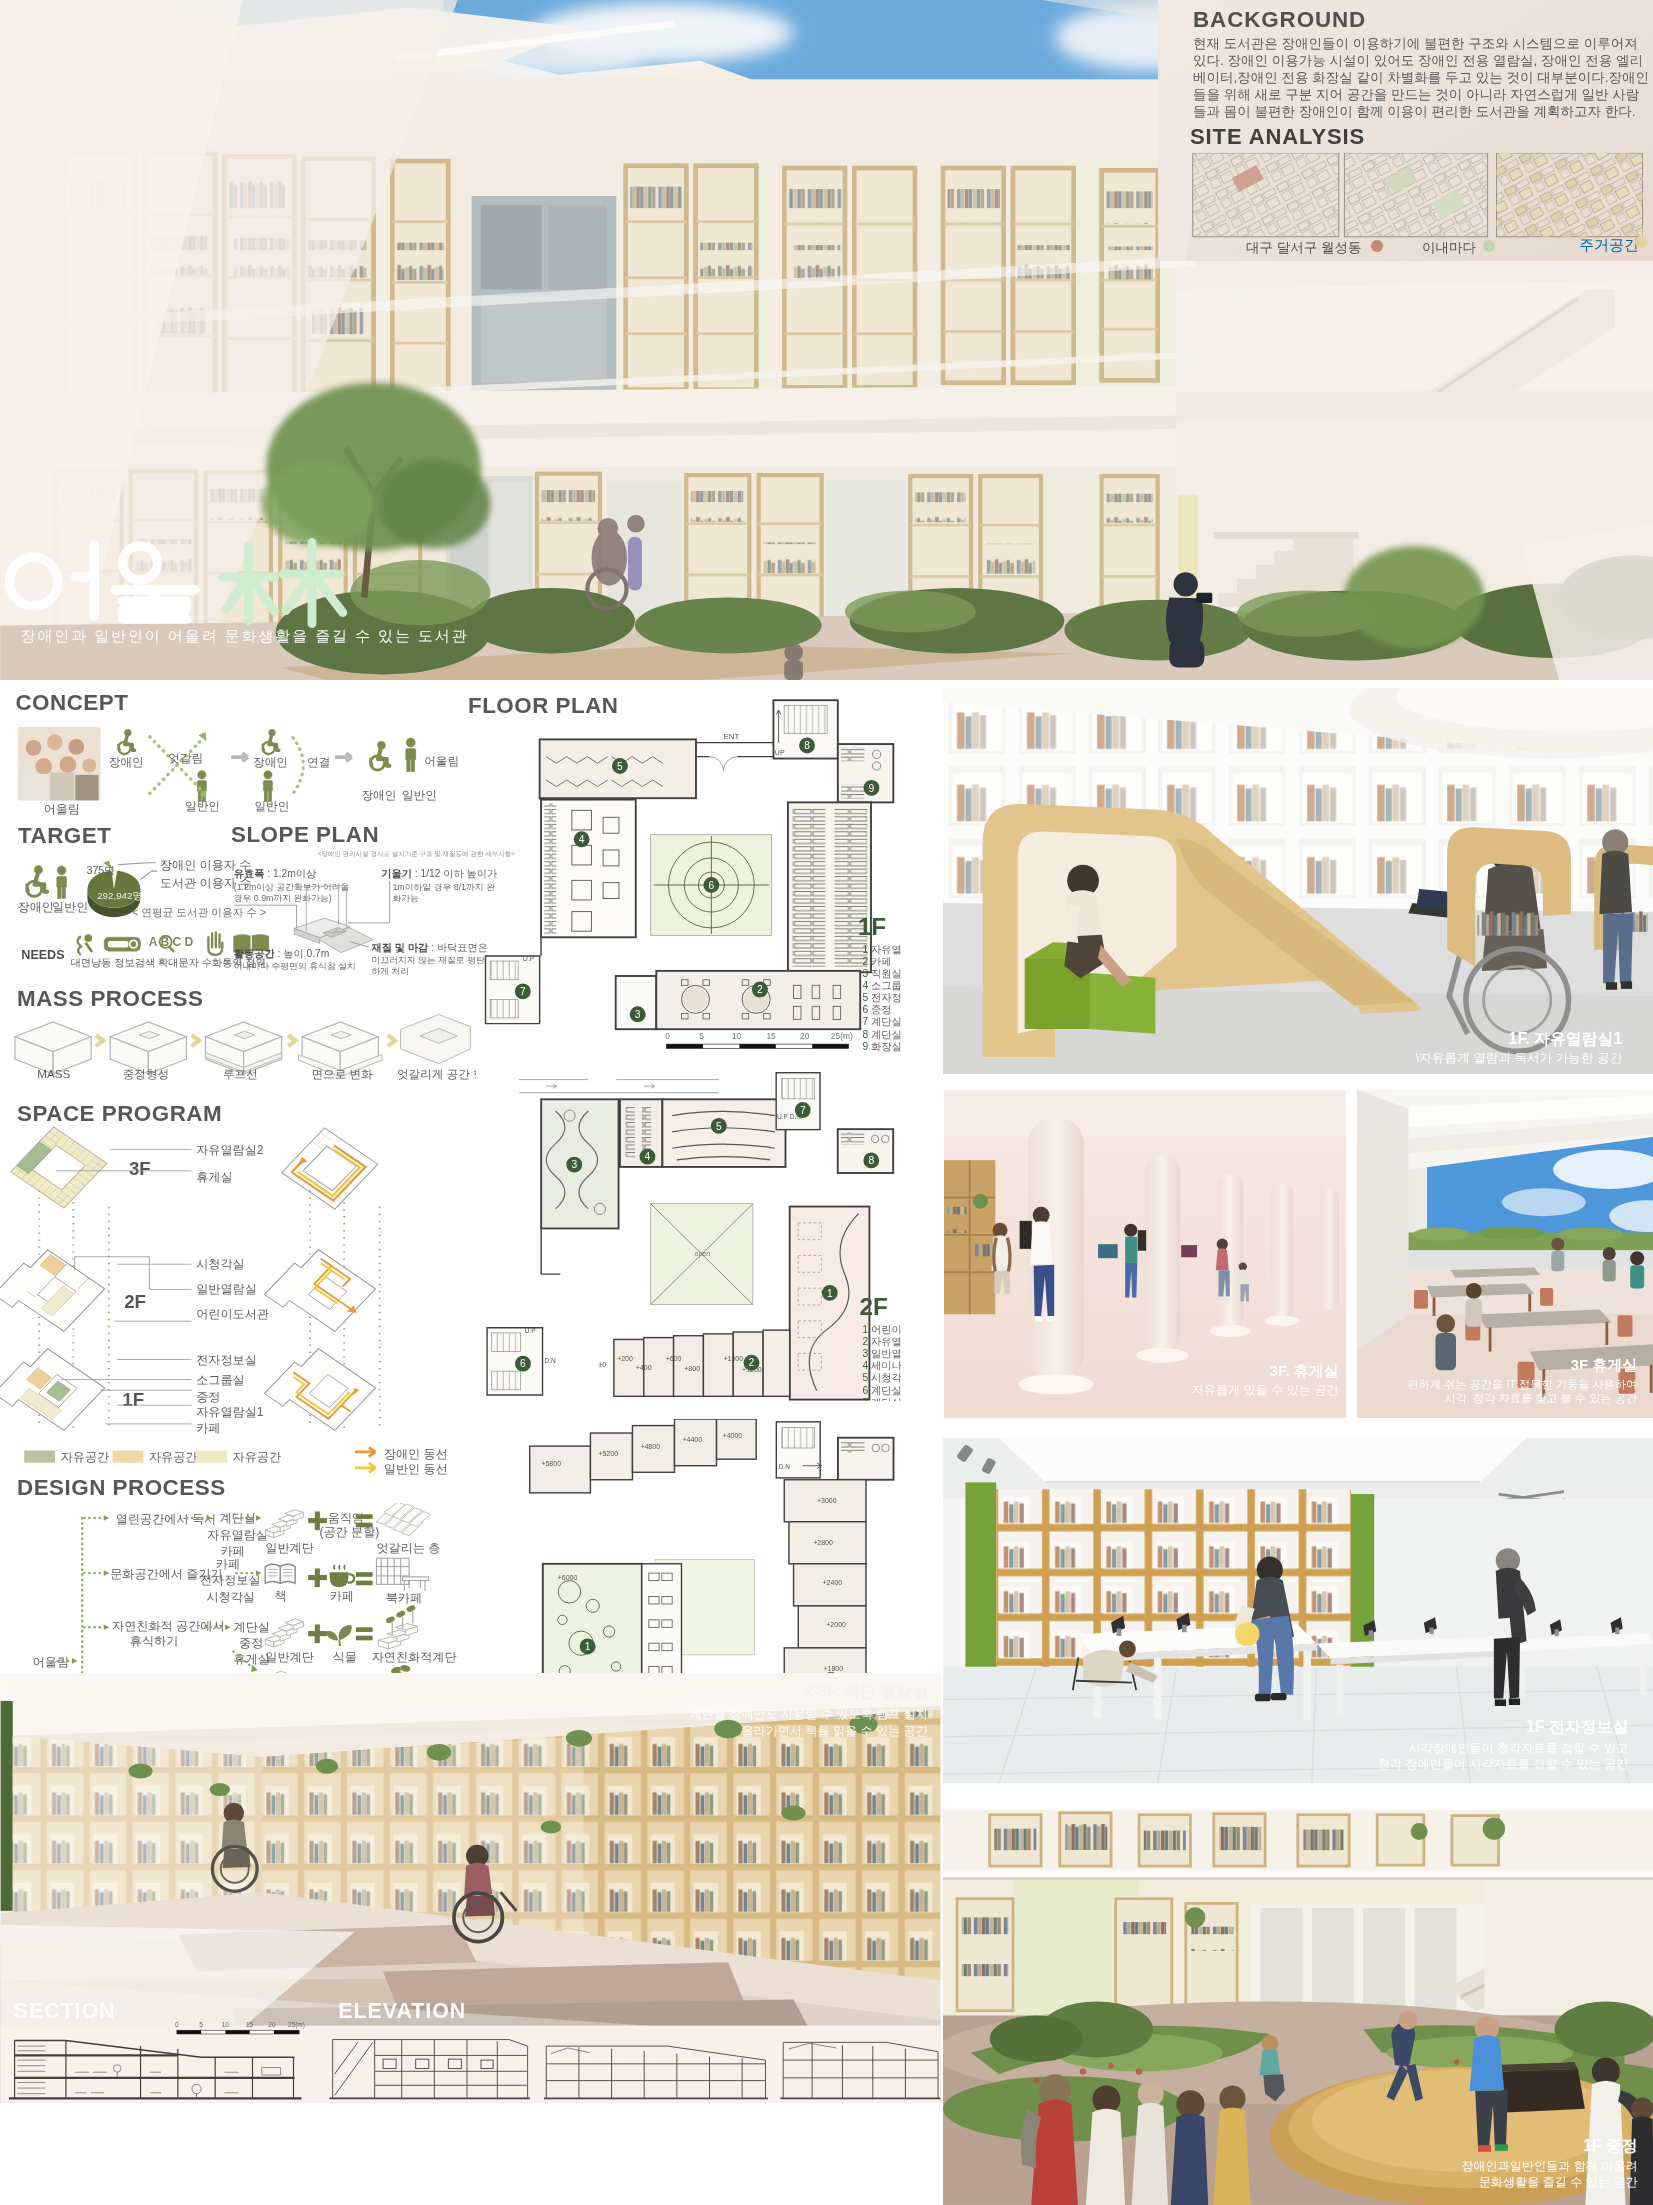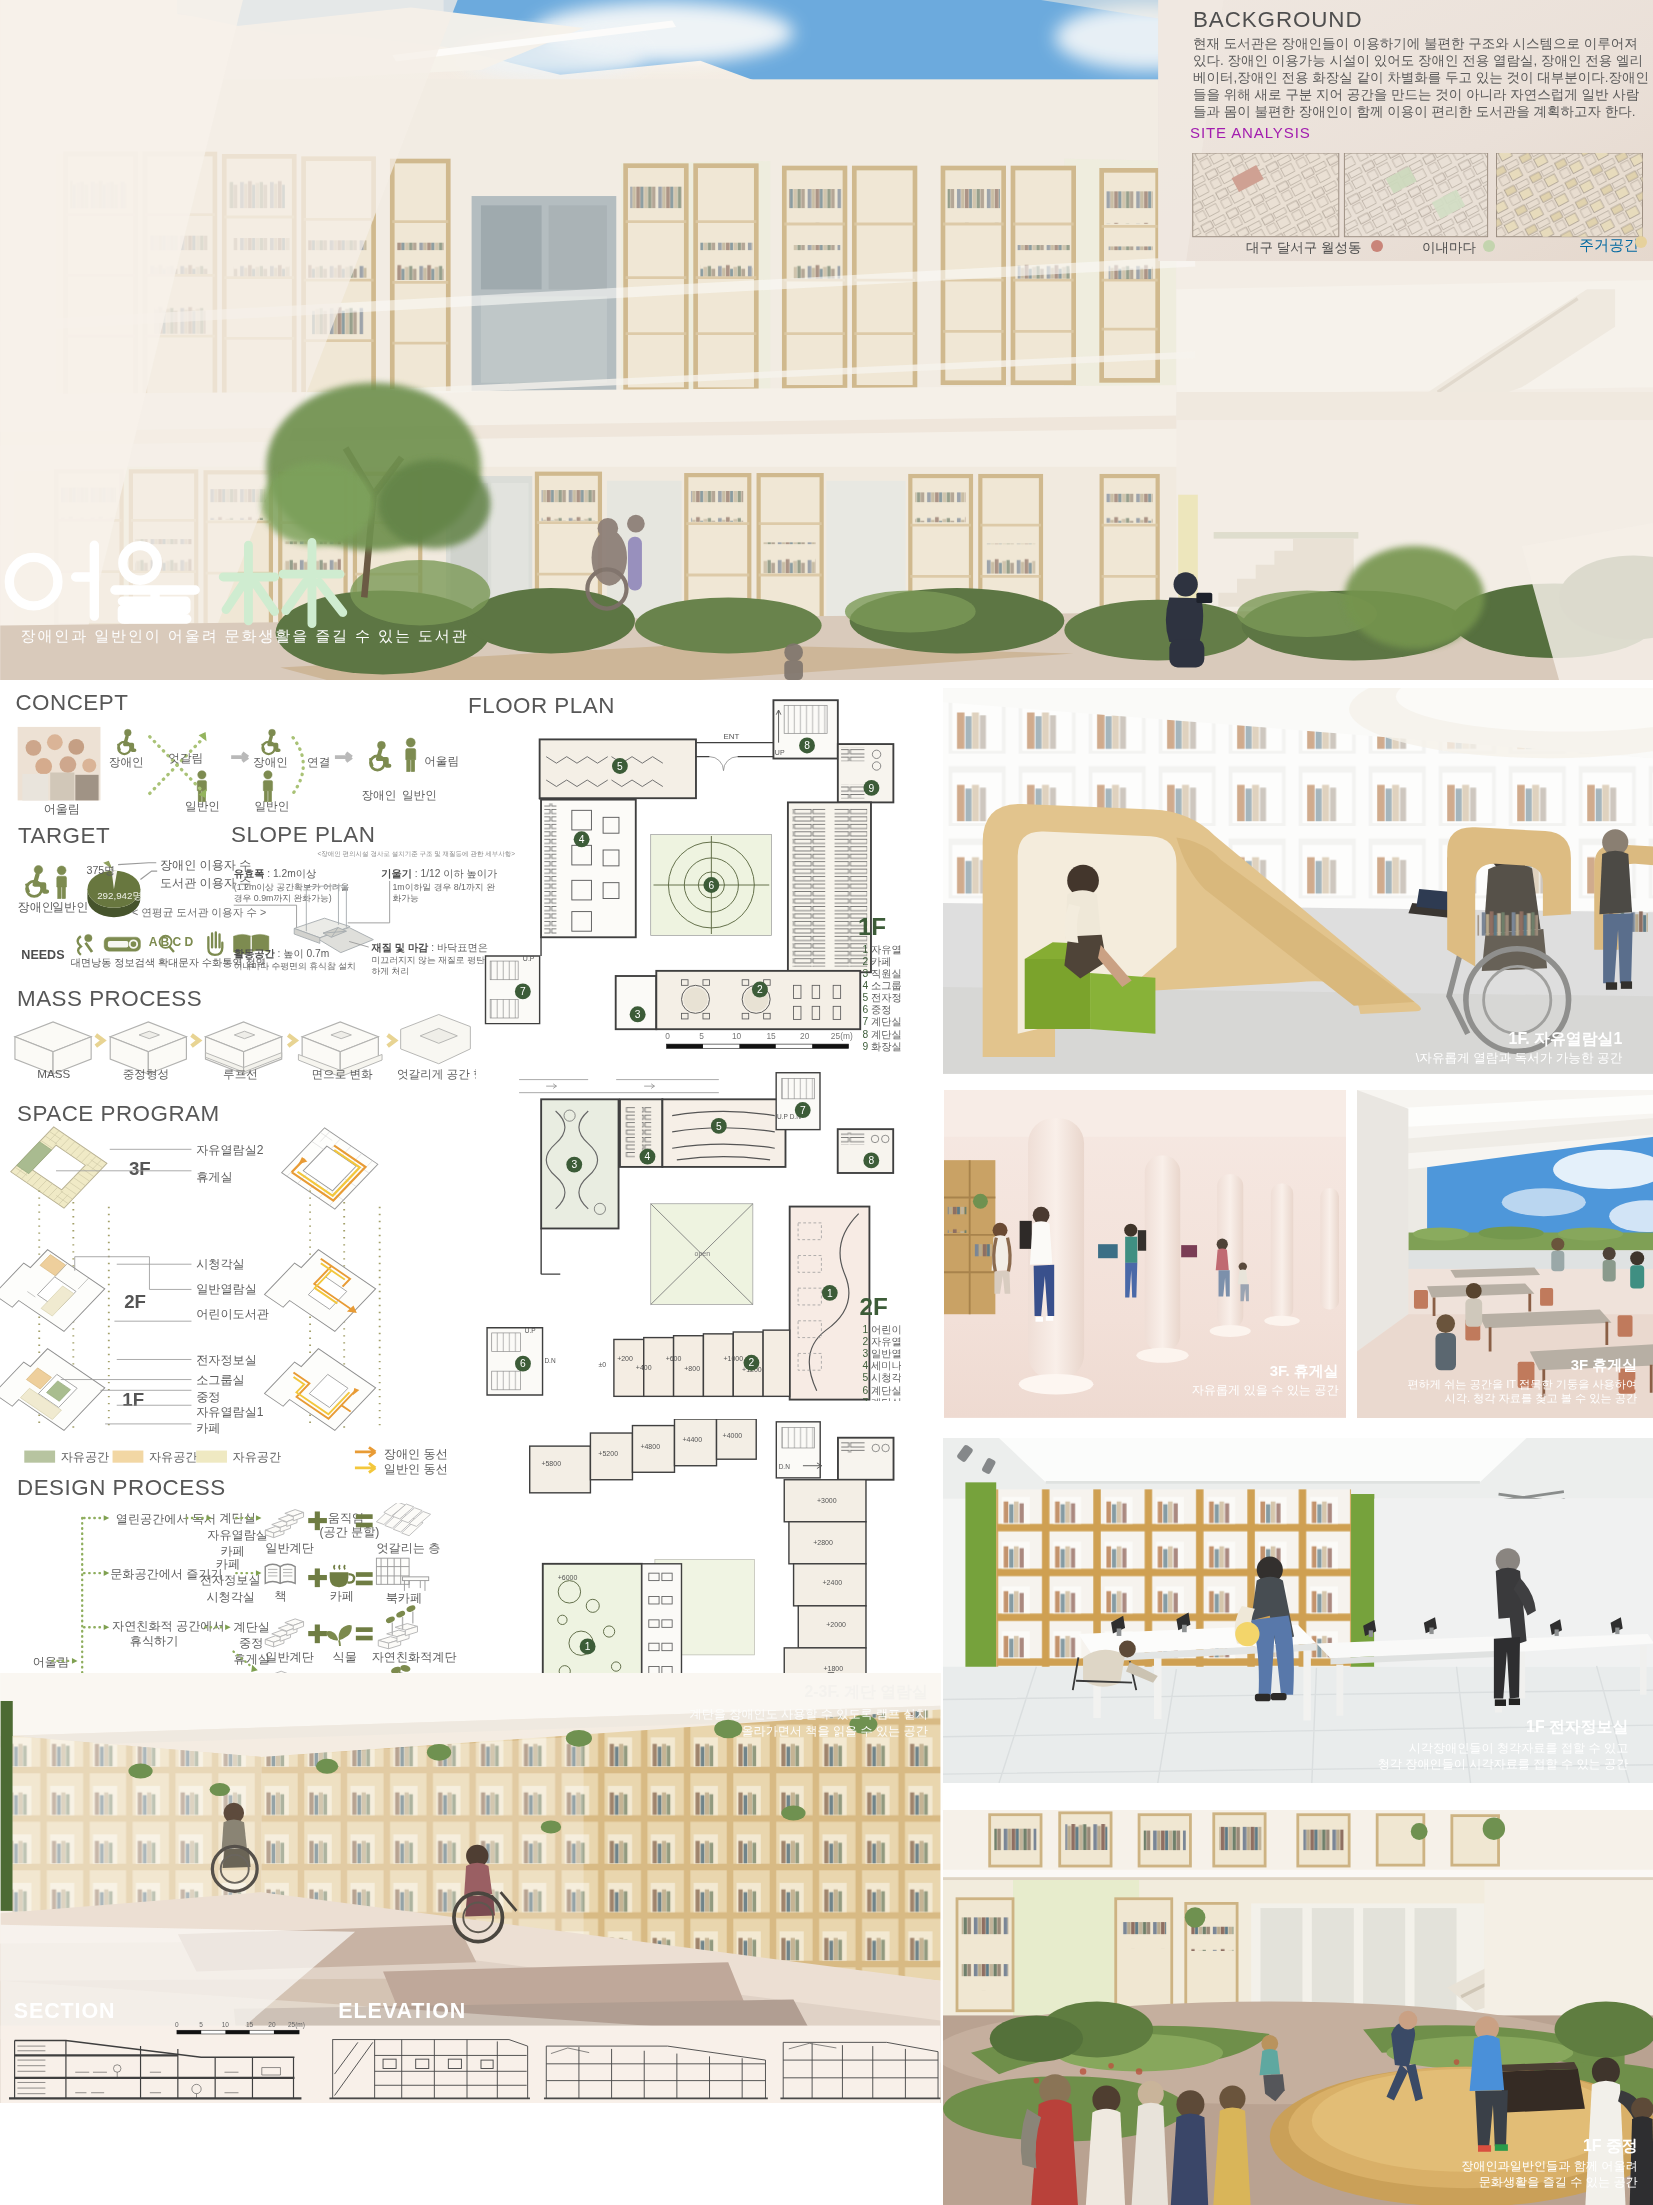--- a/index.html
+++ b/index.html
@@ -1,17 +1,17 @@
 <!DOCTYPE html>
 <html style="font-size:7.5px"><head><meta charset="utf-8">
 <style>
 html,body{margin:0;padding:0}
 body{width:1654px;height:2205px;position:relative;background:#fff;font-family:"Liberation Sans",sans-serif;overflow:hidden}
 .abs{position:absolute}
-.hd{font-weight:normal;color:#575757;letter-spacing:0.5px}
+.hd{font-weight:bold;color:#575757;letter-spacing:0.5px}
 .kr{color:#5d5d5d}
 </style></head>
 <body>
 
 <div class="abs" style="left:0;top:0;width:1654px;height:680px">
 <svg width="1654" height="680" viewBox="0 0 3543 1457" xmlns="http://www.w3.org/2000/svg">
 <defs>
 <linearGradient id="heroBase" x1="0" y1="0" x2="0" y2="1">
  <stop offset="0" stop-color="#f4ede5"></stop>
           <stop offset="0.55" stop-color="#f3ebe2"></stop>
@@ -252,21 +252,21 @@
 </linearGradient>
 </defs>
 <polygon points="0,0 140,0 60,560 0,560" fill="#f0e8e1" opacity="0.8"></polygon>
 </svg>
 </div>
 
 <div class="abs hd" style="left:1193px;top:6.5px;font-size:22.4px;letter-spacing:0.9px;color:#4f4f4f">BACKGROUND</div>
 
 <div class="abs kr" style="left:1193px;top:35px;width:458px;font-size:13.5px;line-height:17px;color:#5a5a5a">현재 도서관은 장애인들이 이용하기에 불편한 구조와 시스템으로 이루어져있다. 장애인 이용가능 시설이 있어도 장애인 전용 열람실, 장애인 전용 엘리베이터,장애인 전용 화장실 같이 차별화를 두고 있는 것이 대부분이다.장애인들을 위해 새로 구분 지어 공간을 만드는 것이 아니라 자연스럽게 일반 사람들과 몸이 불편한 장애인이 함께 이용이 편리한 도서관을 계획하고자 한다.</div>
 
-<div class="abs hd" style="left:1190px;top:124px;font-size:15px;letter-spacing:0.9px;color:#a21caf">SITE ANALYSIS</div>
+<div class="abs hd" style="left:1190px;top:124px;font-size:22px;letter-spacing:0.9px;color:#404040">SITE ANALYSIS</div>
 
 <div class="abs" style="left:1192px;top:153px;width:455px;height:100px">
 <svg width="455" height="100" viewBox="0 0 975 215" xmlns="http://www.w3.org/2000/svg">
 <defs>
 <pattern id="city" width="90" height="70" patternUnits="userSpaceOnUse" patternTransform="rotate(-28) scale(0.68)">
  <rect width="90" height="70" fill="none"></rect>
  <rect x="4" y="6" width="34" height="22" fill="none" stroke="#a3988c" stroke-width="2.2"></rect>
  <rect x="44" y="8" width="40" height="18" fill="none" stroke="#a3988c" stroke-width="1.6"></rect>
  <rect x="6" y="36" width="28" height="26" fill="none" stroke="#a3988c" stroke-width="1.6"></rect>
  <rect x="42" y="34" width="36" height="28" fill="none" stroke="#a3988c" stroke-width="1.6"></rect>

